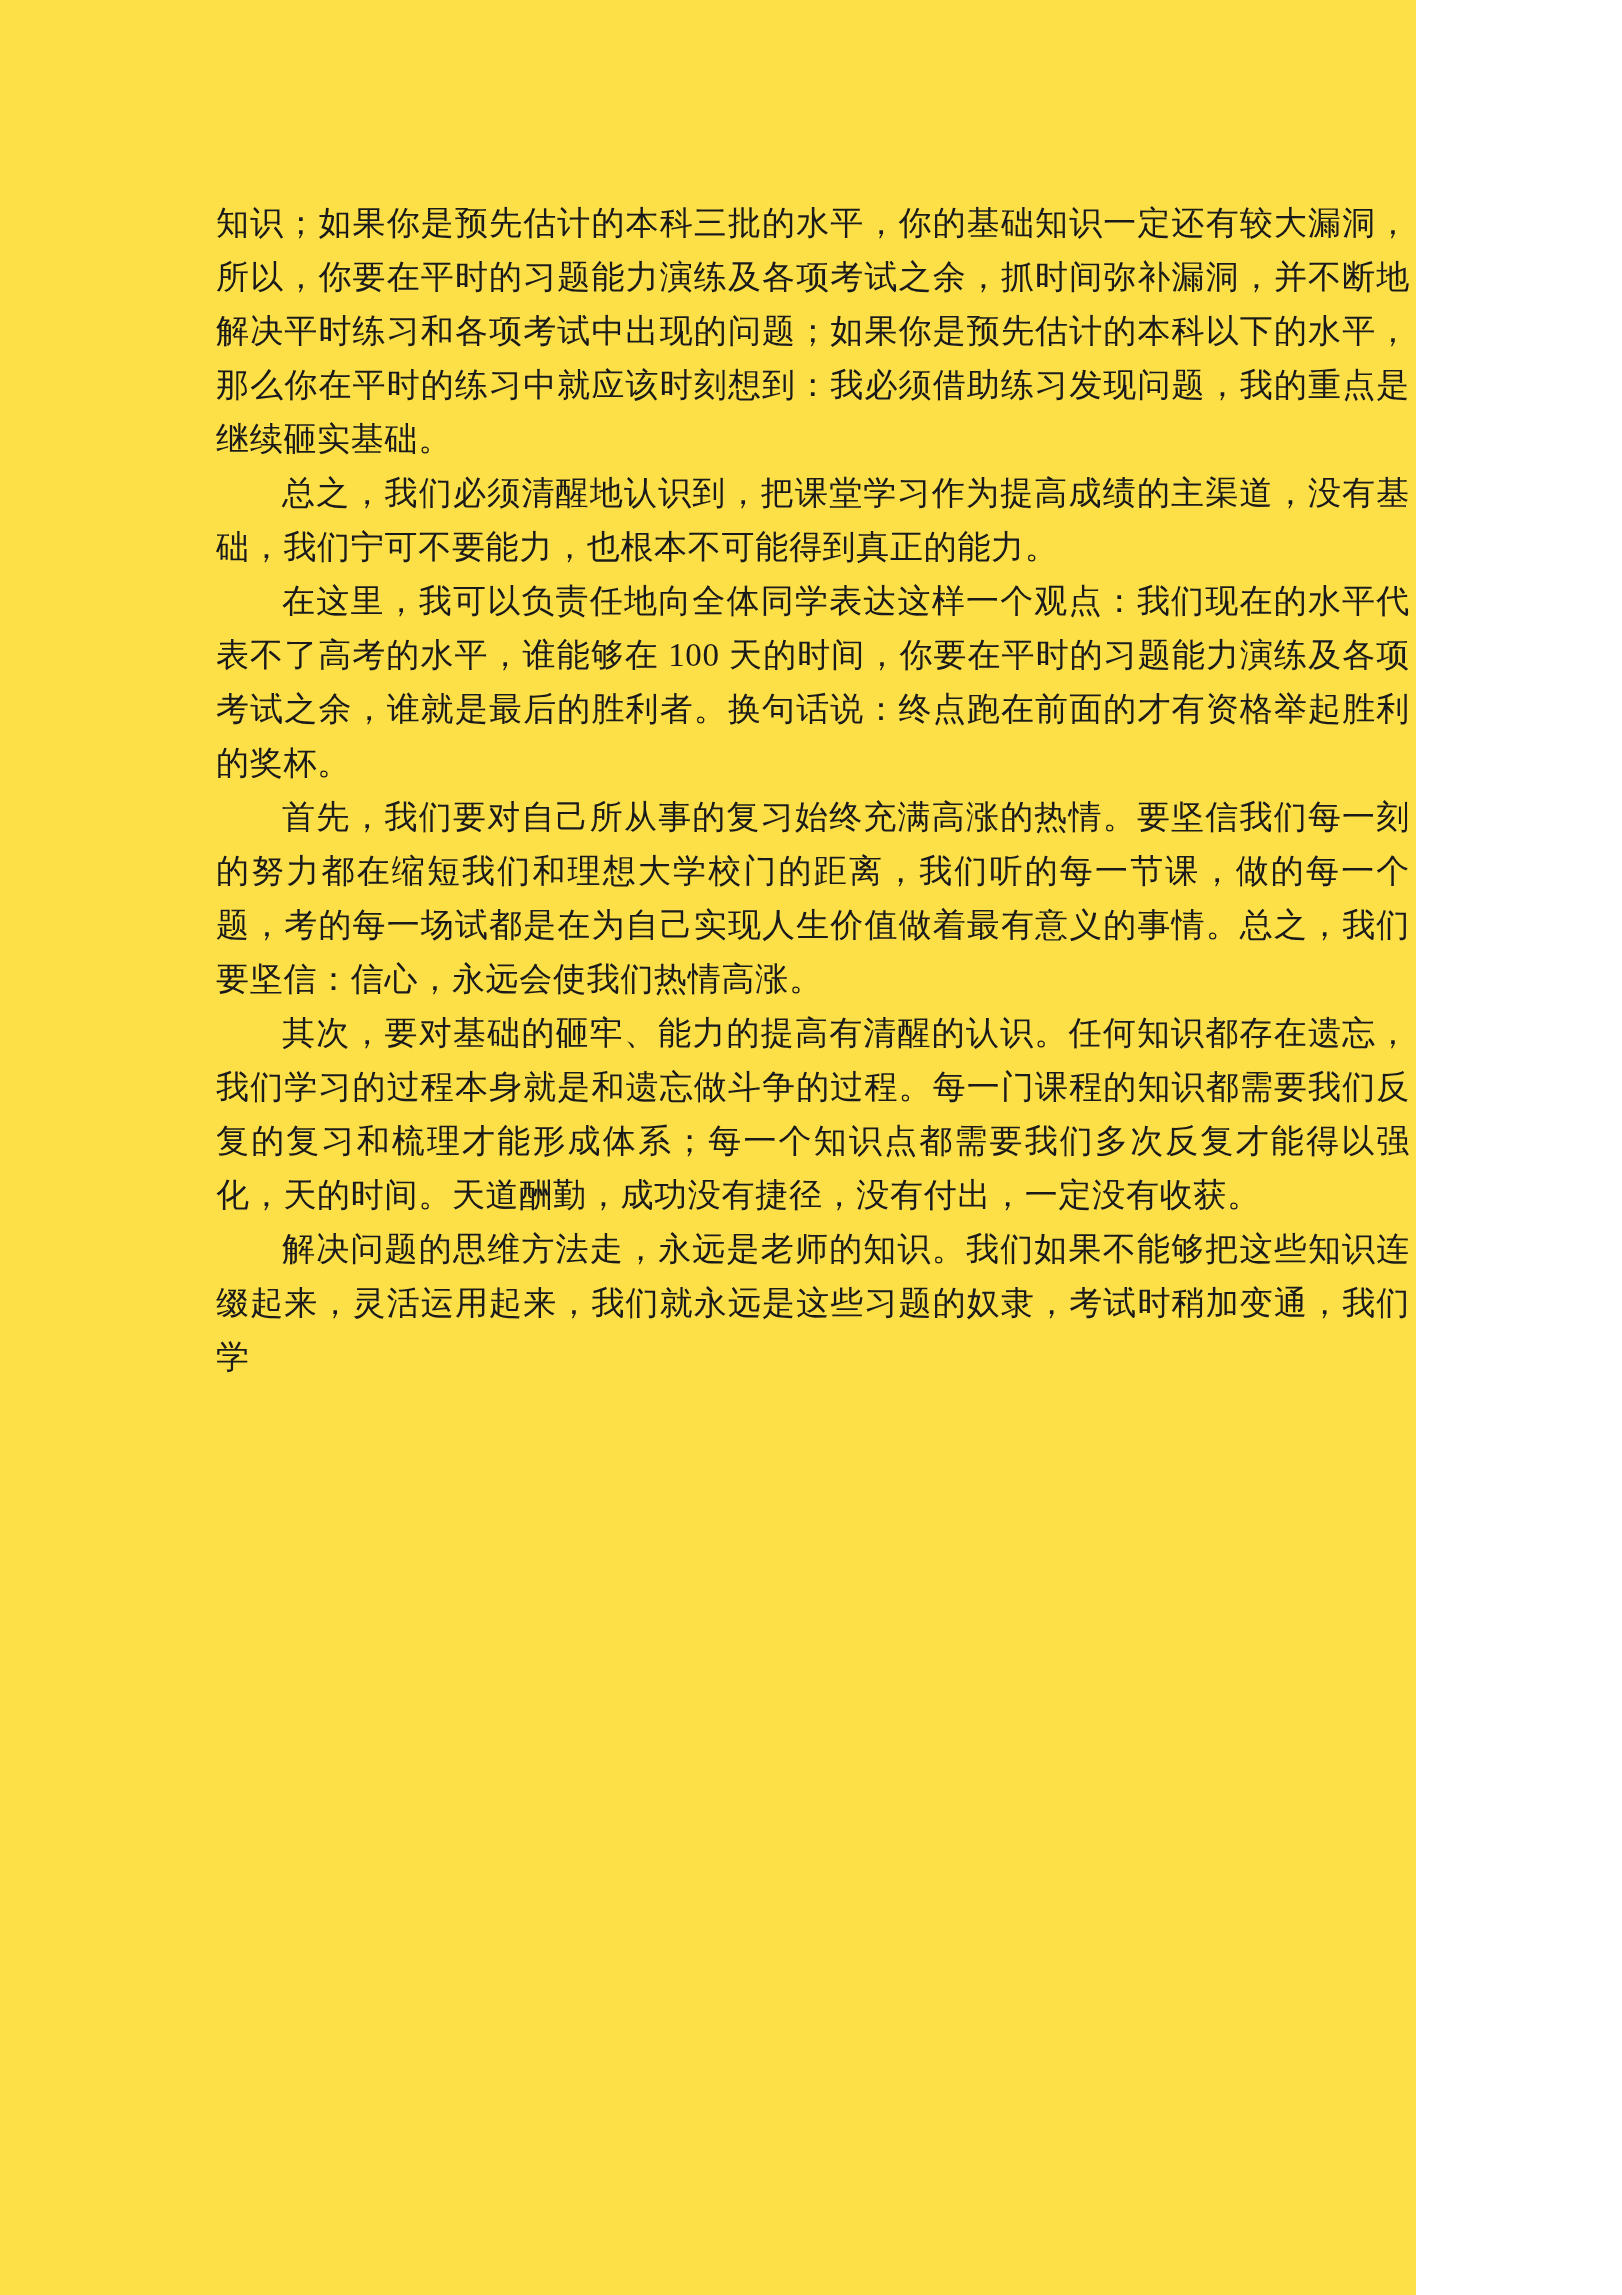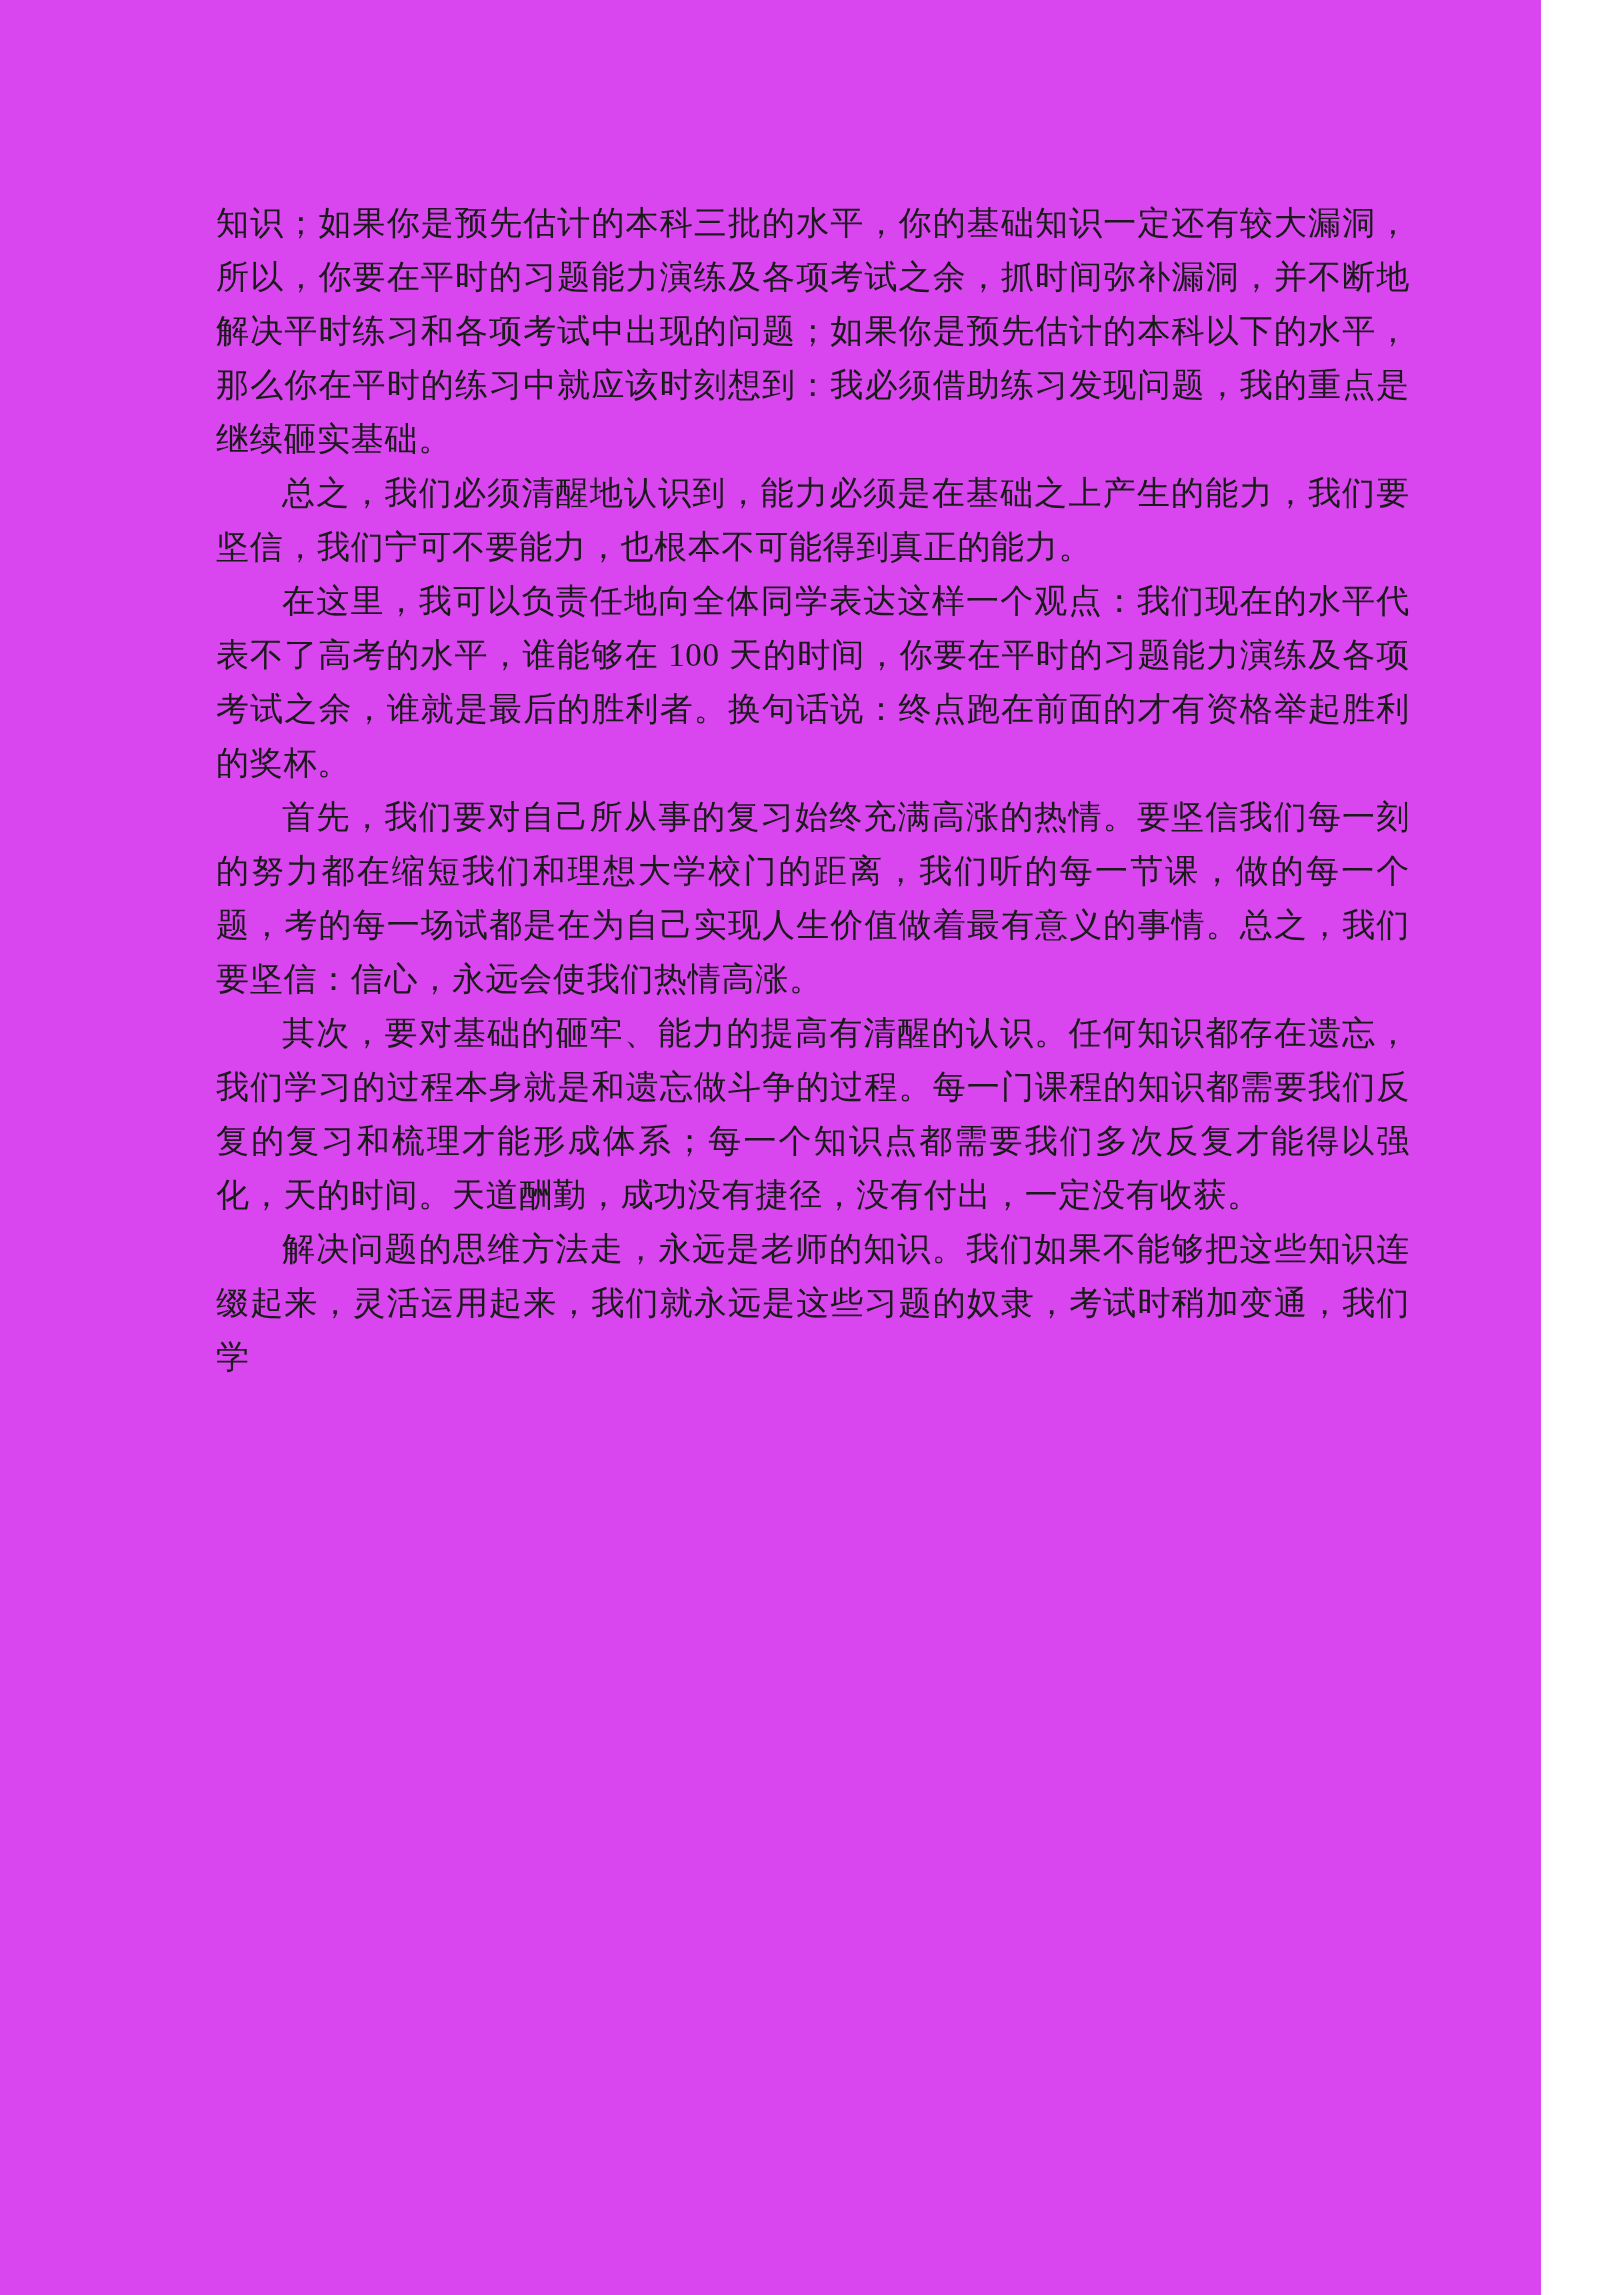--- a/index.html
+++ b/index.html
@@ -4,23 +4,23 @@
 <style>
   * { margin: 0; padding: 0; box-sizing: border-box; }
   html, body {
     width: 1623px;
     height: 2295px;
     background: #ffffff;
     font-family: "Liberation Serif", "DejaVu Serif", serif;
   }
   .page {
     position: relative;
-    width: 1541px;
+    width: 1416px;
     height: 2295px;
-    background: #d946ef;
+    background: #fde047;
     overflow: hidden;
   }
   .content {
     position: absolute;
     left: 216px;
     top: 196px;
     width: 1194px;
     color: #1a1a1a;
   }
   p.para {
@@ -34,20 +34,20 @@
   p.para.indent {
     text-indent: 2em;
   }
 </style>
 </head>
 <body>
 
 <div class="page">
   <div class="content">
     <p class="para">知识；如果你是预先估计的本科三批的水平，你的基础知识一定还有较大漏洞，所以，你要在平时的习题能力演练及各项考试之余，抓时间弥补漏洞，并不断地解决平时练习和各项考试中出现的问题；如果你是预先估计的本科以下的水平，那么你在平时的练习中就应该时刻想到：我必须借助练习发现问题，我的重点是继续砸实基础。</p>
-    <p class="para indent">总之，我们必须清醒地认识到，能力必须是在基础之上产生的能力，我们要坚信，我们宁可不要能力，也根本不可能得到真正的能力。</p>
+    <p class="para indent">总之，我们必须清醒地认识到，把课堂学习作为提高成绩的主渠道，没有基础，我们宁可不要能力，也根本不可能得到真正的能力。</p>
     <p class="para indent">在这里，我可以负责任地向全体同学表达这样一个观点：我们现在的水平代表不了高考的水平，谁能够在 100 天的时间，你要在平时的习题能力演练及各项考试之余，谁就是最后的胜利者。换句话说：终点跑在前面的才有资格举起胜利的奖杯。</p>
     <p class="para indent">首先，我们要对自己所从事的复习始终充满高涨的热情。要坚信我们每一刻的努力都在缩短我们和理想大学校门的距离，我们听的每一节课，做的每一个题，考的每一场试都是在为自己实现人生价值做着最有意义的事情。总之，我们要坚信：信心，永远会使我们热情高涨。</p>
     <p class="para indent">其次，要对基础的砸牢、能力的提高有清醒的认识。任何知识都存在遗忘，我们学习的过程本身就是和遗忘做斗争的过程。每一门课程的知识都需要我们反复的复习和梳理才能形成体系；每一个知识点都需要我们多次反复才能得以强化，天的时间。天道酬勤，成功没有捷径，没有付出，一定没有收获。</p>
     <p class="para indent">解决问题的思维方法走，永远是老师的知识。我们如果不能够把这些知识连缀起来，灵活运用起来，我们就永远是这些习题的奴隶，考试时稍加变通，我们学</p>
   </div>
 </div>
 
 
 </body></html>

